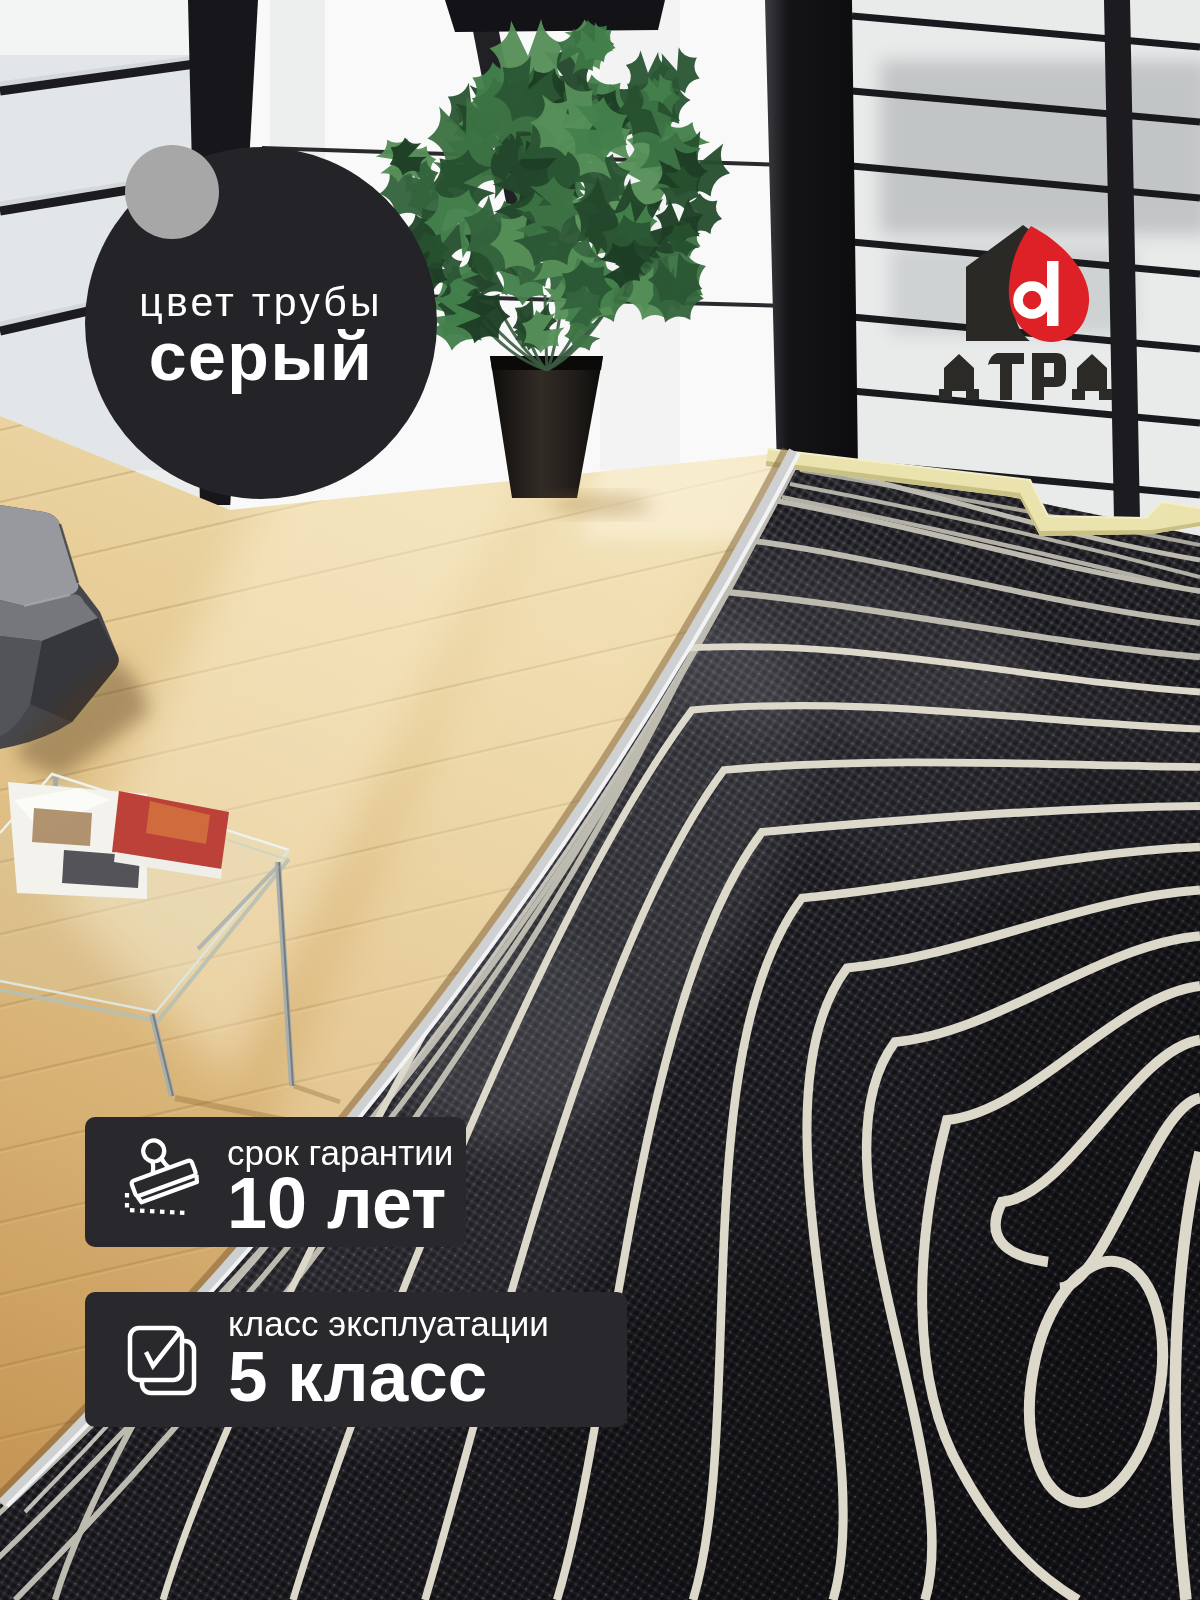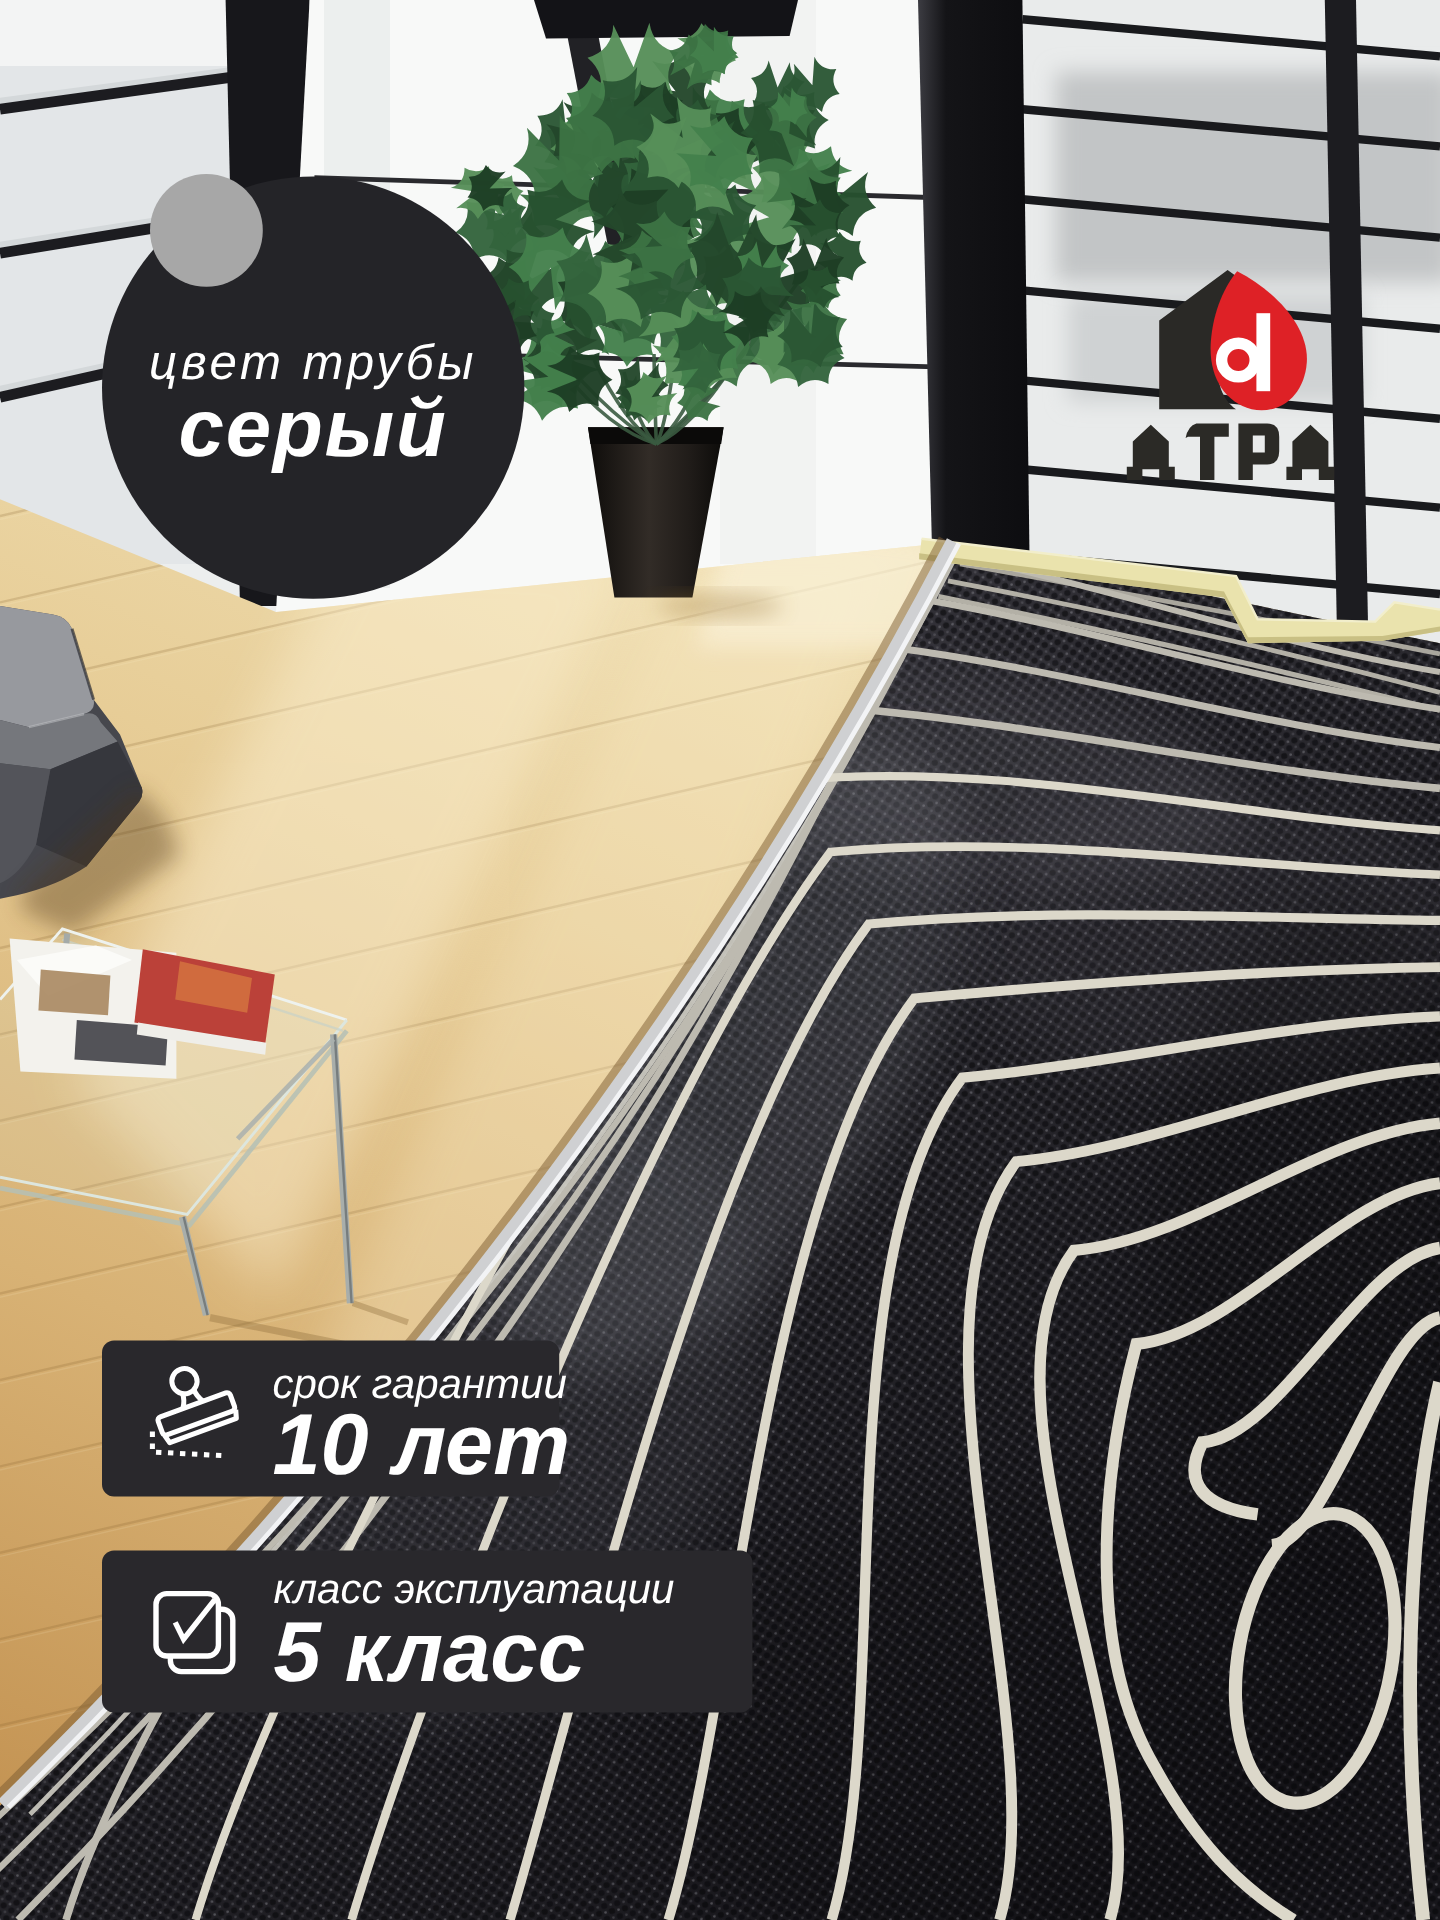--- a/index.html
+++ b/index.html
@@ -1,16 +1,16 @@
 <!DOCTYPE html>
 <html><head><meta charset="utf-8">
 <style>
 html,body{margin:0;padding:0;width:1200px;height:1600px;overflow:hidden;background:#eef0f1;
 font-family:"Liberation Sans",sans-serif;}
-#stage{position:relative;width:1200px;height:1496px;font-style:italic;}
+#stage{position:relative;width:1200px;height:1496px;}
 svg{font-family:"Liberation Sans",sans-serif;}
 </style></head>
 <body>
 <div id="stage">
 <svg width="1200" height="1600" viewBox="0 0 1200 1600">
 <defs>
   <linearGradient id="gFloor" x1="0.55" y1="0" x2="0.1" y2="1">
     <stop offset="0" stop-color="#f0e0b4"></stop>
           <stop offset="0.3" stop-color="#e7cd97"></stop>
     <stop offset="0.65" stop-color="#d8b275"></stop>

